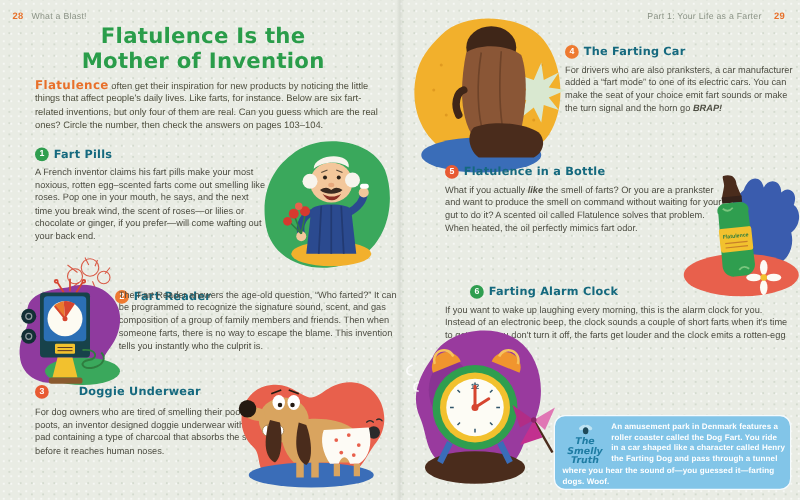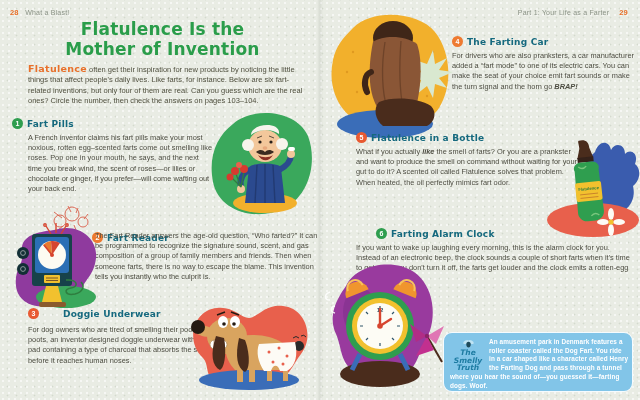--- a/index.html
+++ b/index.html
@@ -53,21 +53,21 @@
   <div class="title">
     <div>Flatulence Is the</div>
     <div>Mother of Invention</div>
   </div>
 
   <p class="intro" style="margin:0;">
     <span class="lead">Flatulence</span>
     <span>often get their inspiration for new products by noticing the little things that affect people's daily lives. Like farts, for instance. Below are six fart-related inventions, but only four of them are real. Can you guess which are the real ones? Circle the number, then check the answers on pages 103–104.</span>
   </p>
 
-  <div class="item-head" style="left:12px;top:118px;">
+  <div class="item-head" style="left:28px;top:118px;">
     <span class="num" style="background: rgb(47, 158, 79);">1</span>
     <span class="item-title">Fart Pills</span>
   </div>
   <p class="body" style="left:28px;top:133px;width:186px;margin:0;">A French inventor claims his fart pills make your most noxious, rotten egg–scented farts come out smelling like roses. Pop one in your mouth, he says, and the next time you break wind, the scent of roses—or lilies or chocolate or ginger, if you prefer—will come wafting out your back end.</p>
 
   <svg class="illus" style="left:205px;top:110px;" width="112" height="108" viewBox="0 0 112 108">
     <path d="M28,14 C48,-4 92,0 103,26 C112,50 106,84 80,98 C52,112 14,102 8,72 C3,46 12,26 28,14Z" fill="#3aa85c"></path>
     <ellipse cx="60" cy="93" rx="32" ry="10" fill="#f2b02c"></ellipse>
     <path d="M46,60 C38,61 34,70 36,77" stroke="#2b4a8f" stroke-width="6" fill="none" stroke-linecap="round"></path>
     <path d="M74,60 C82,56 86,50 86,45" stroke="#2b4a8f" stroke-width="6" fill="none" stroke-linecap="round"></path>

